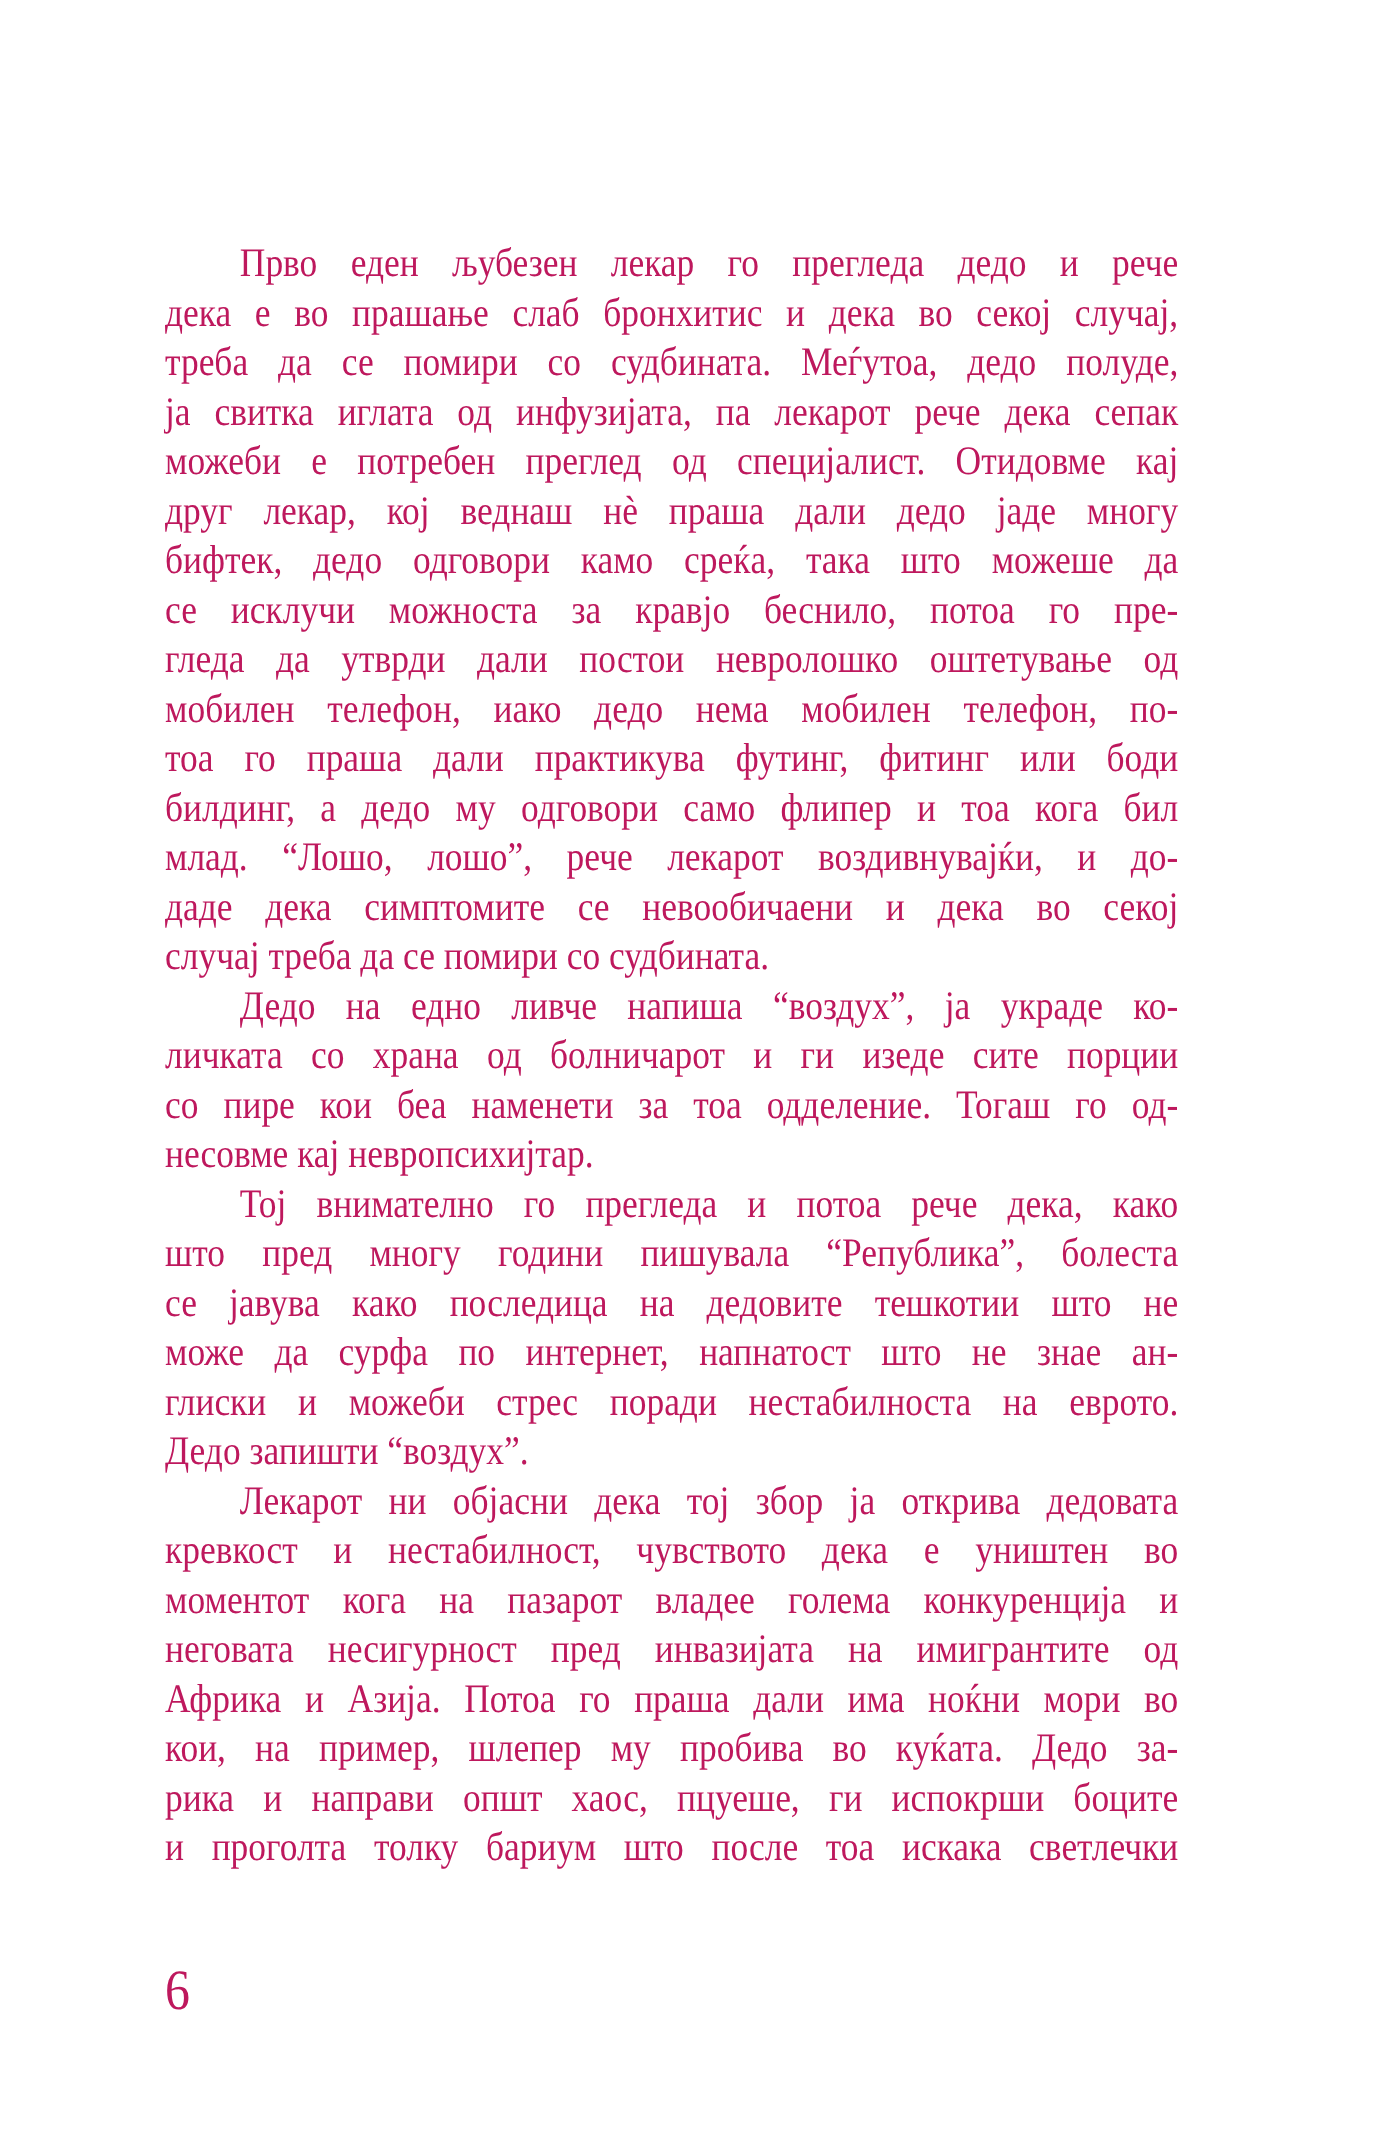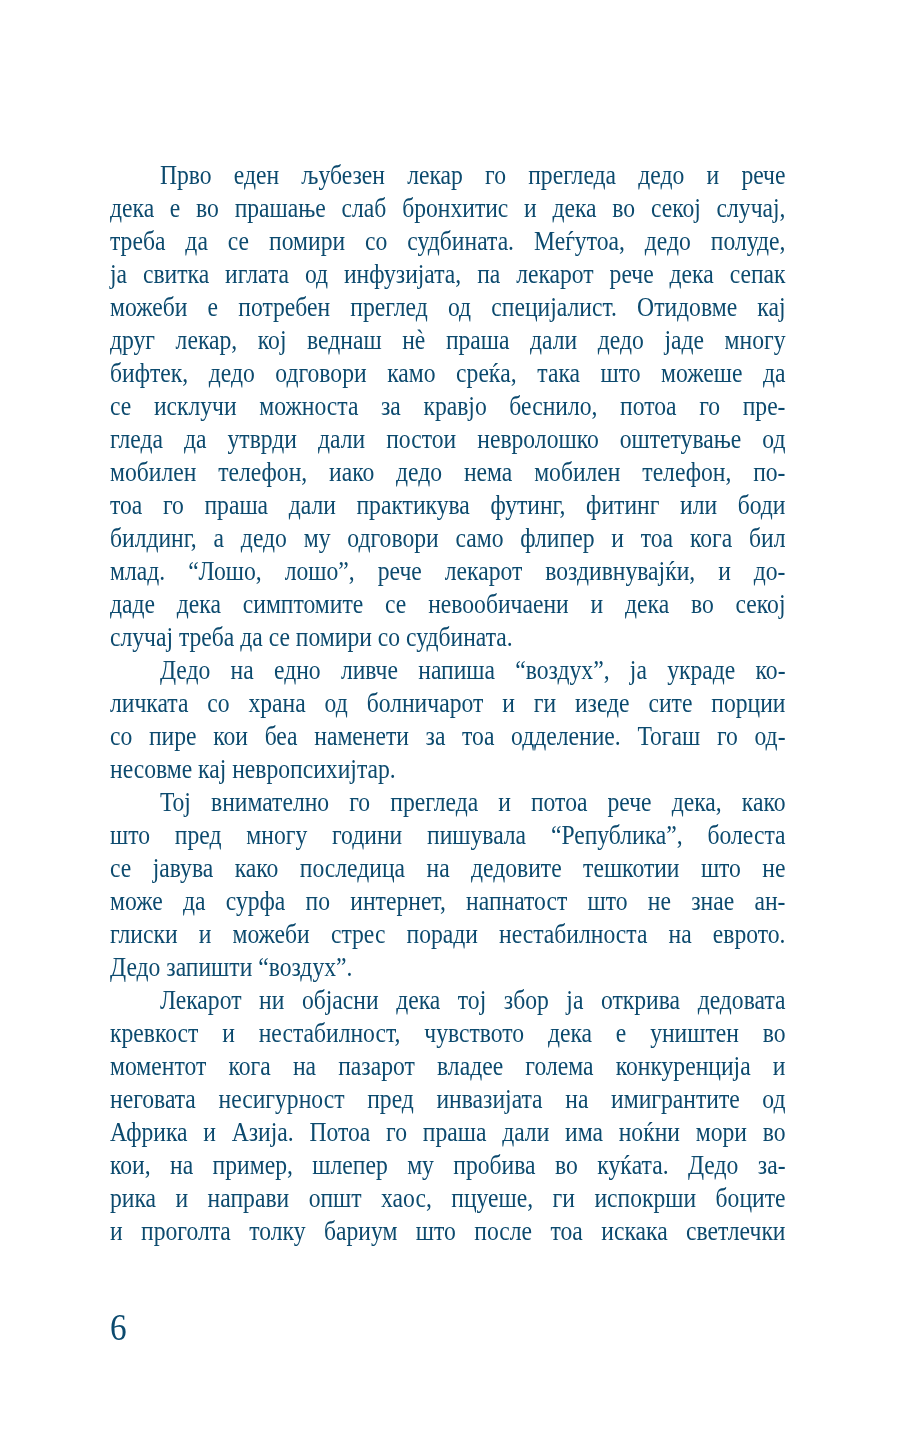--- a/index.html
+++ b/index.html
@@ -7,21 +7,21 @@
     padding: 0;
     background: #ffffff;
   }
   .page {
     position: relative;
     width: 920px;
     height: 1404px;
     background: #ffffff;
     overflow: hidden;
     font-family: "Liberation Serif", "DejaVu Serif", serif;
-    color: #0c4a6e;
+    color: #be185d;
   }
   .text-block {
     position: absolute;
     left: 110px;
     top: 159px;
     width: 772px;
     transform: scaleX(0.875);
     transform-origin: 0 0;
     font-size: 27px;
     line-height: 33px;

